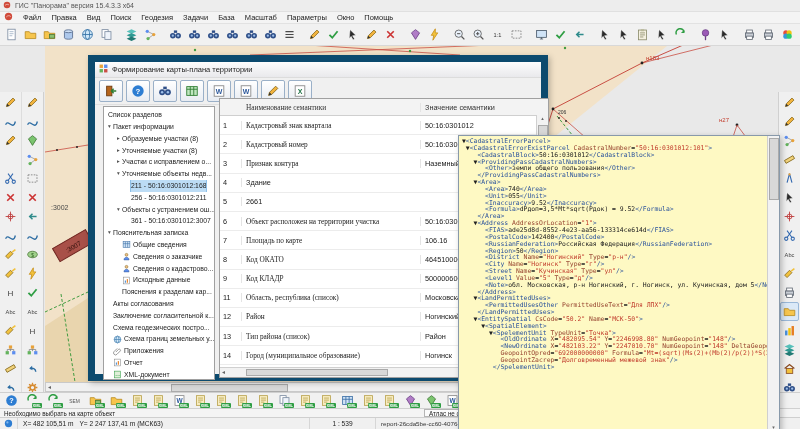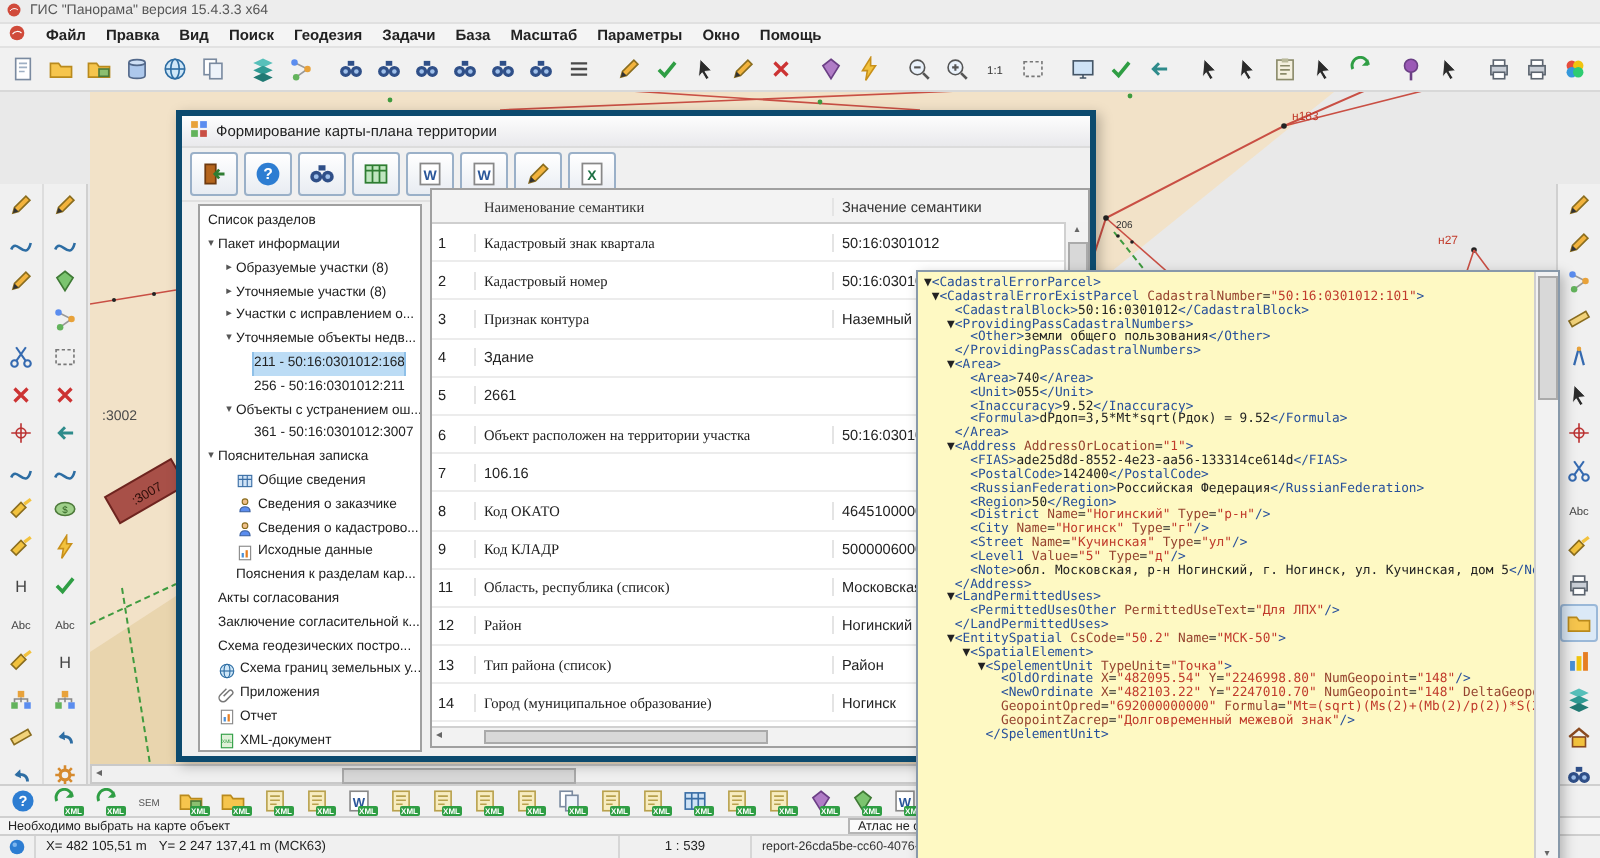--- a/index.html
+++ b/index.html
@@ -6,21 +6,21 @@
   body{width:800px;height:429px;overflow:hidden;font-family:"Liberation Sans",sans-serif;
        background:#e9e9e9;position:relative;-webkit-font-smoothing:antialiased;}
   #app{position:absolute;inset:0;}
   
   #titlebar{position:absolute;left:0;top:0;width:800px;height:12px;background:#ededed;
     display:flex;align-items:center;gap:4px;padding-left:3px;box-sizing:border-box;
     font-size:7px;color:#555;border-bottom:1px solid #e0e0e0;}
   #menubar{position:absolute;left:0;top:12px;width:800px;height:12px;background:#f4f4f4;
     display:flex;align-items:center;gap:10px;padding-left:4px;box-sizing:border-box;
     font-size:7.5px;color:#222;border-bottom:1px solid #e2e2e2;}
-  .menu-item{cursor:default;font-weight:bold;}
+  .menu-item{cursor:default;}
   
   #tb-top{position:absolute;left:0;top:24px;width:800px;height:22px;background:#f1f1f1;
     border-bottom:1px solid #d8d8d8;display:flex;align-items:center;padding-left:2px;box-sizing:border-box;}
   .tb{width:19px;height:19px;display:flex;align-items:center;justify-content:center;flex:0 0 auto;
     border:1px solid transparent;border-radius:2px;position:relative;box-sizing:border-box;}
   .tb.sep{margin-left:6px;}
   .tb.active{background:#dbe9f7;border-color:#9ab8d8;}
   .vbar{position:absolute;width:22px;background:#f0f0f0;display:flex;flex-direction:column;align-items:center;padding-top:1px;box-sizing:border-box;}
   #tb-left-1{left:0;top:46px;height:346px;border-right:1px solid #ddd;}
   #tb-left-2{left:22px;top:46px;height:346px;border-right:1px solid #d0d0d0;}
@@ -32,21 +32,21 @@
     background:#2f9e44;color:#fff;border-radius:1px;font-weight:bold;}
   
   #main{position:absolute;left:0;top:46px;width:800px;height:346px;}
   #map{position:absolute;left:45px;top:0;}
   #map-hscroll{position:absolute;left:45px;top:336px;width:730px;height:10px;background:#f0f0f0;
     border:1px solid #c9c9c9;box-sizing:border-box;font-size:6px;color:#666;}
   #map-hscroll .thumb{position:absolute;left:125px;top:1px;width:115px;height:6px;background:#d8d8d8;border:1px solid #aaa;}
   #map-hscroll .arr{position:absolute;top:0;line-height:8px;}
   
   #dialog{position:absolute;left:88px;top:9px;width:460px;height:326px;background:#f0f0f0;
-    border:3px solid #0c4a6e;box-shadow:2px 2px 6px rgba(0,0,0,.25);box-sizing:border-box;z-index:5;}
+    border:7px solid #0c4a6e;box-shadow:2px 2px 6px rgba(0,0,0,.25);box-sizing:border-box;z-index:5;}
   .d-title{height:15px;background:linear-gradient(#fdfdfd,#e9e9ec);display:flex;align-items:center;gap:4px;
     padding-left:4px;font-size:7.5px;color:#222;border-bottom:1px solid #dcdcdc;}
   .d-toolbar{height:26px;display:flex;align-items:center;gap:3px;padding-left:4px;border-bottom:1px solid #e0e0e0;}
   .dbtn{width:22px;height:20px;border:1px solid #9ab0c8;border-radius:2px;background:linear-gradient(#ffffff,#e8ecf2);
     display:flex;align-items:center;justify-content:center;}
   .d-tree{position:absolute;left:8px;top:44px;width:112px;height:274px;background:#fff;border:1px solid #a0a0a0;
     box-sizing:border-box;overflow:hidden;font-size:6.8px;color:#222;}
   .tree-head{padding:2px 0 1px 4px;line-height:11px;}
   .trowi{height:11.8px;line-height:11.8px;white-space:nowrap;overflow:hidden;display:flex;align-items:center;}
   .trowi .arr{width:7px;font-size:5.5px;color:#555;text-align:center;flex:0 0 auto;}
@@ -977,20 +977,21 @@
               <div class="c-num">5</div>
               <div class="c-val">2661</div>
             </div>
             <div class="trow">
               <div class="c-num">6</div>
               <div class="c-name">Объект расположен на территории участка</div>
               <div class="c-val">50:16:0301012</div>
             </div>
             <div class="trow">
               <div class="c-num">7</div>
+              <div class="c-name">Площадь по карте</div>
               <div class="c-val">106.16</div>
             </div>
             <div class="trow">
               <div class="c-num">8</div>
               <div class="c-name">Код ОКАТО</div>
               <div class="c-val">46451000000</div>
             </div>
             <div class="trow">
               <div class="c-num">9</div>
               <div class="c-name">Код КЛАДР</div>

